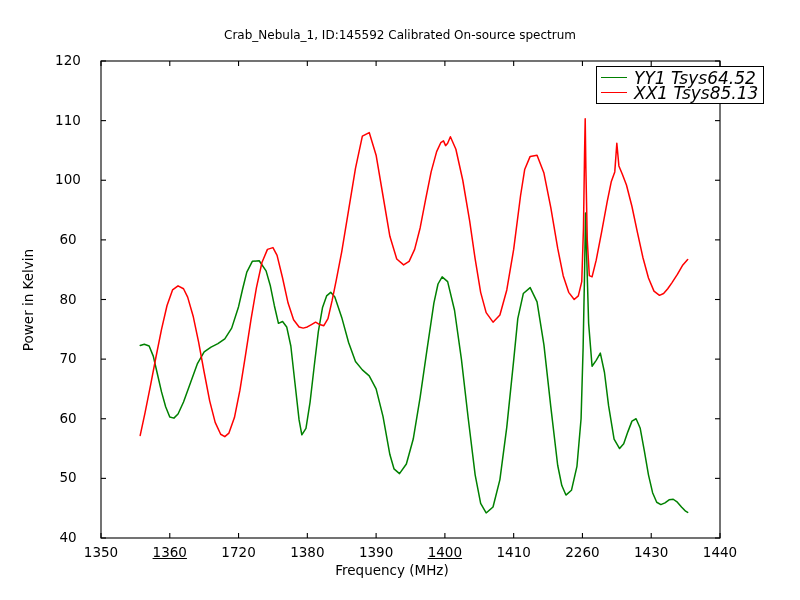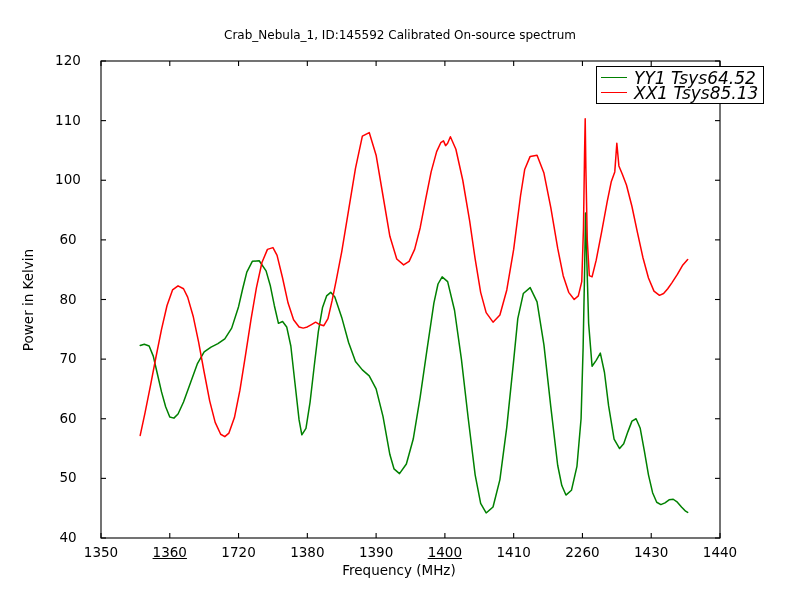--- a/index.html
+++ b/index.html
@@ -36,21 +36,20 @@
     top: 0;
   }
   #xlabel {
     position: absolute;
     left: 0;
     top: 562px;
     width: 784px;
     text-align: center;
     font-size: 13.5px;
     color: #000000;
-    padding-left: 7px;
   }
   #ylabel {
     position: absolute;
     left: -62px;
     top: 292px;
     width: 180px;
     text-align: center;
     font-size: 13.5px;
     color: #000000;
     transform: rotate(-90deg);

